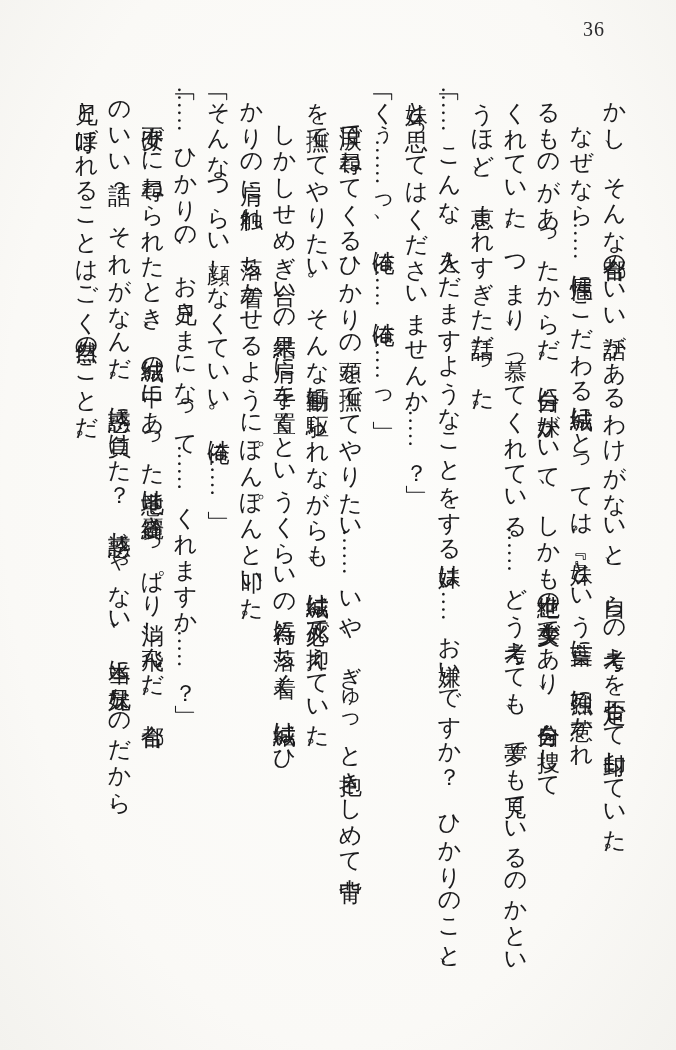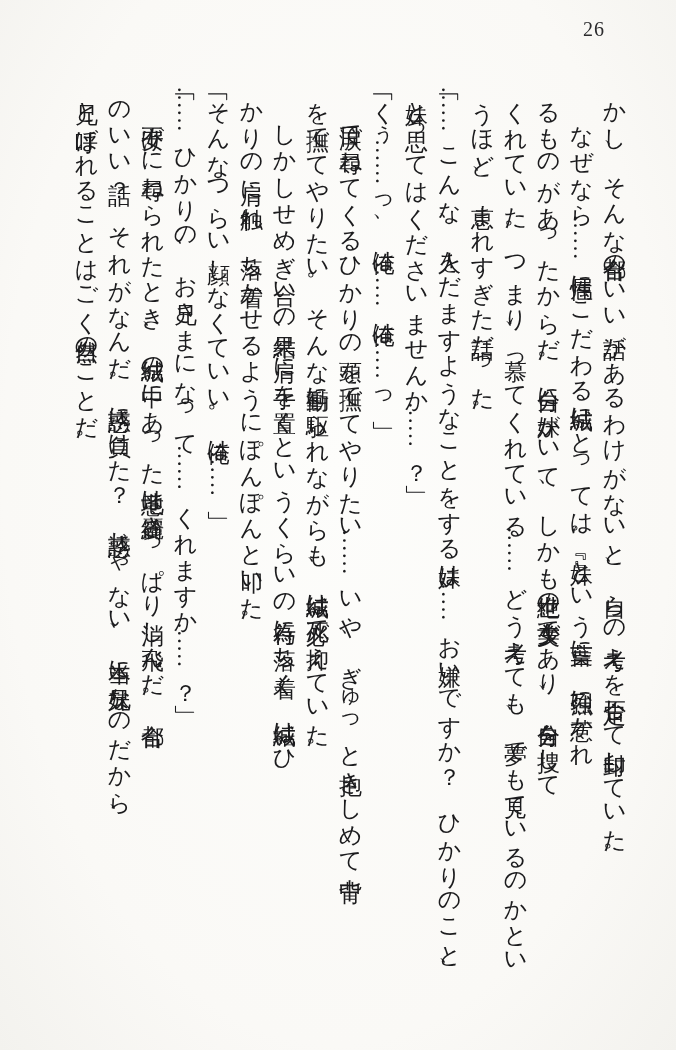--- a/index.html
+++ b/index.html
@@ -42,21 +42,21 @@
   .text-line {
     margin: 0;
     padding: 0;
     white-space: pre;
   }
 </style>
 </head>
 <body>
 
 <div class="book-page">
-  <div class="page-number">26</div>
+  <div class="page-number">36</div>
   <div class="text-block">
       <div class="text-line">かし、そんな都合のいい話があるわけがないと、自らの考えを否定して封印していた。</div>
       <div class="text-line">　なぜなら……属性にこだわる結城にとっては。『妹』という言葉に、強烈に惹かれ</div>
       <div class="text-line">るものがあったからだ。自分に妹がいて、しかも絶世の美少女であり、自分を捜して</div>
       <div class="text-line">くれていた。つまり、慕ってくれている……どう考えても、夢でも見ているのかとい</div>
       <div class="text-line">うほど、恵まれすぎた話だった。</div>
       <div class="text-line">「……こんな、人をだますようなことをする妹は……お嫌いですか？　ひかりのこと、</div>
       <div class="text-line">妹と思ってはくださいませんか……？」</div>
       <div class="text-line">「くぅ……っ、俺は……俺は……っ」</div>
       <div class="text-line">　涙目で尋ねてくるひかりの頭を撫でてやりたい……いや、ぎゅっと抱きしめて背中</div>

